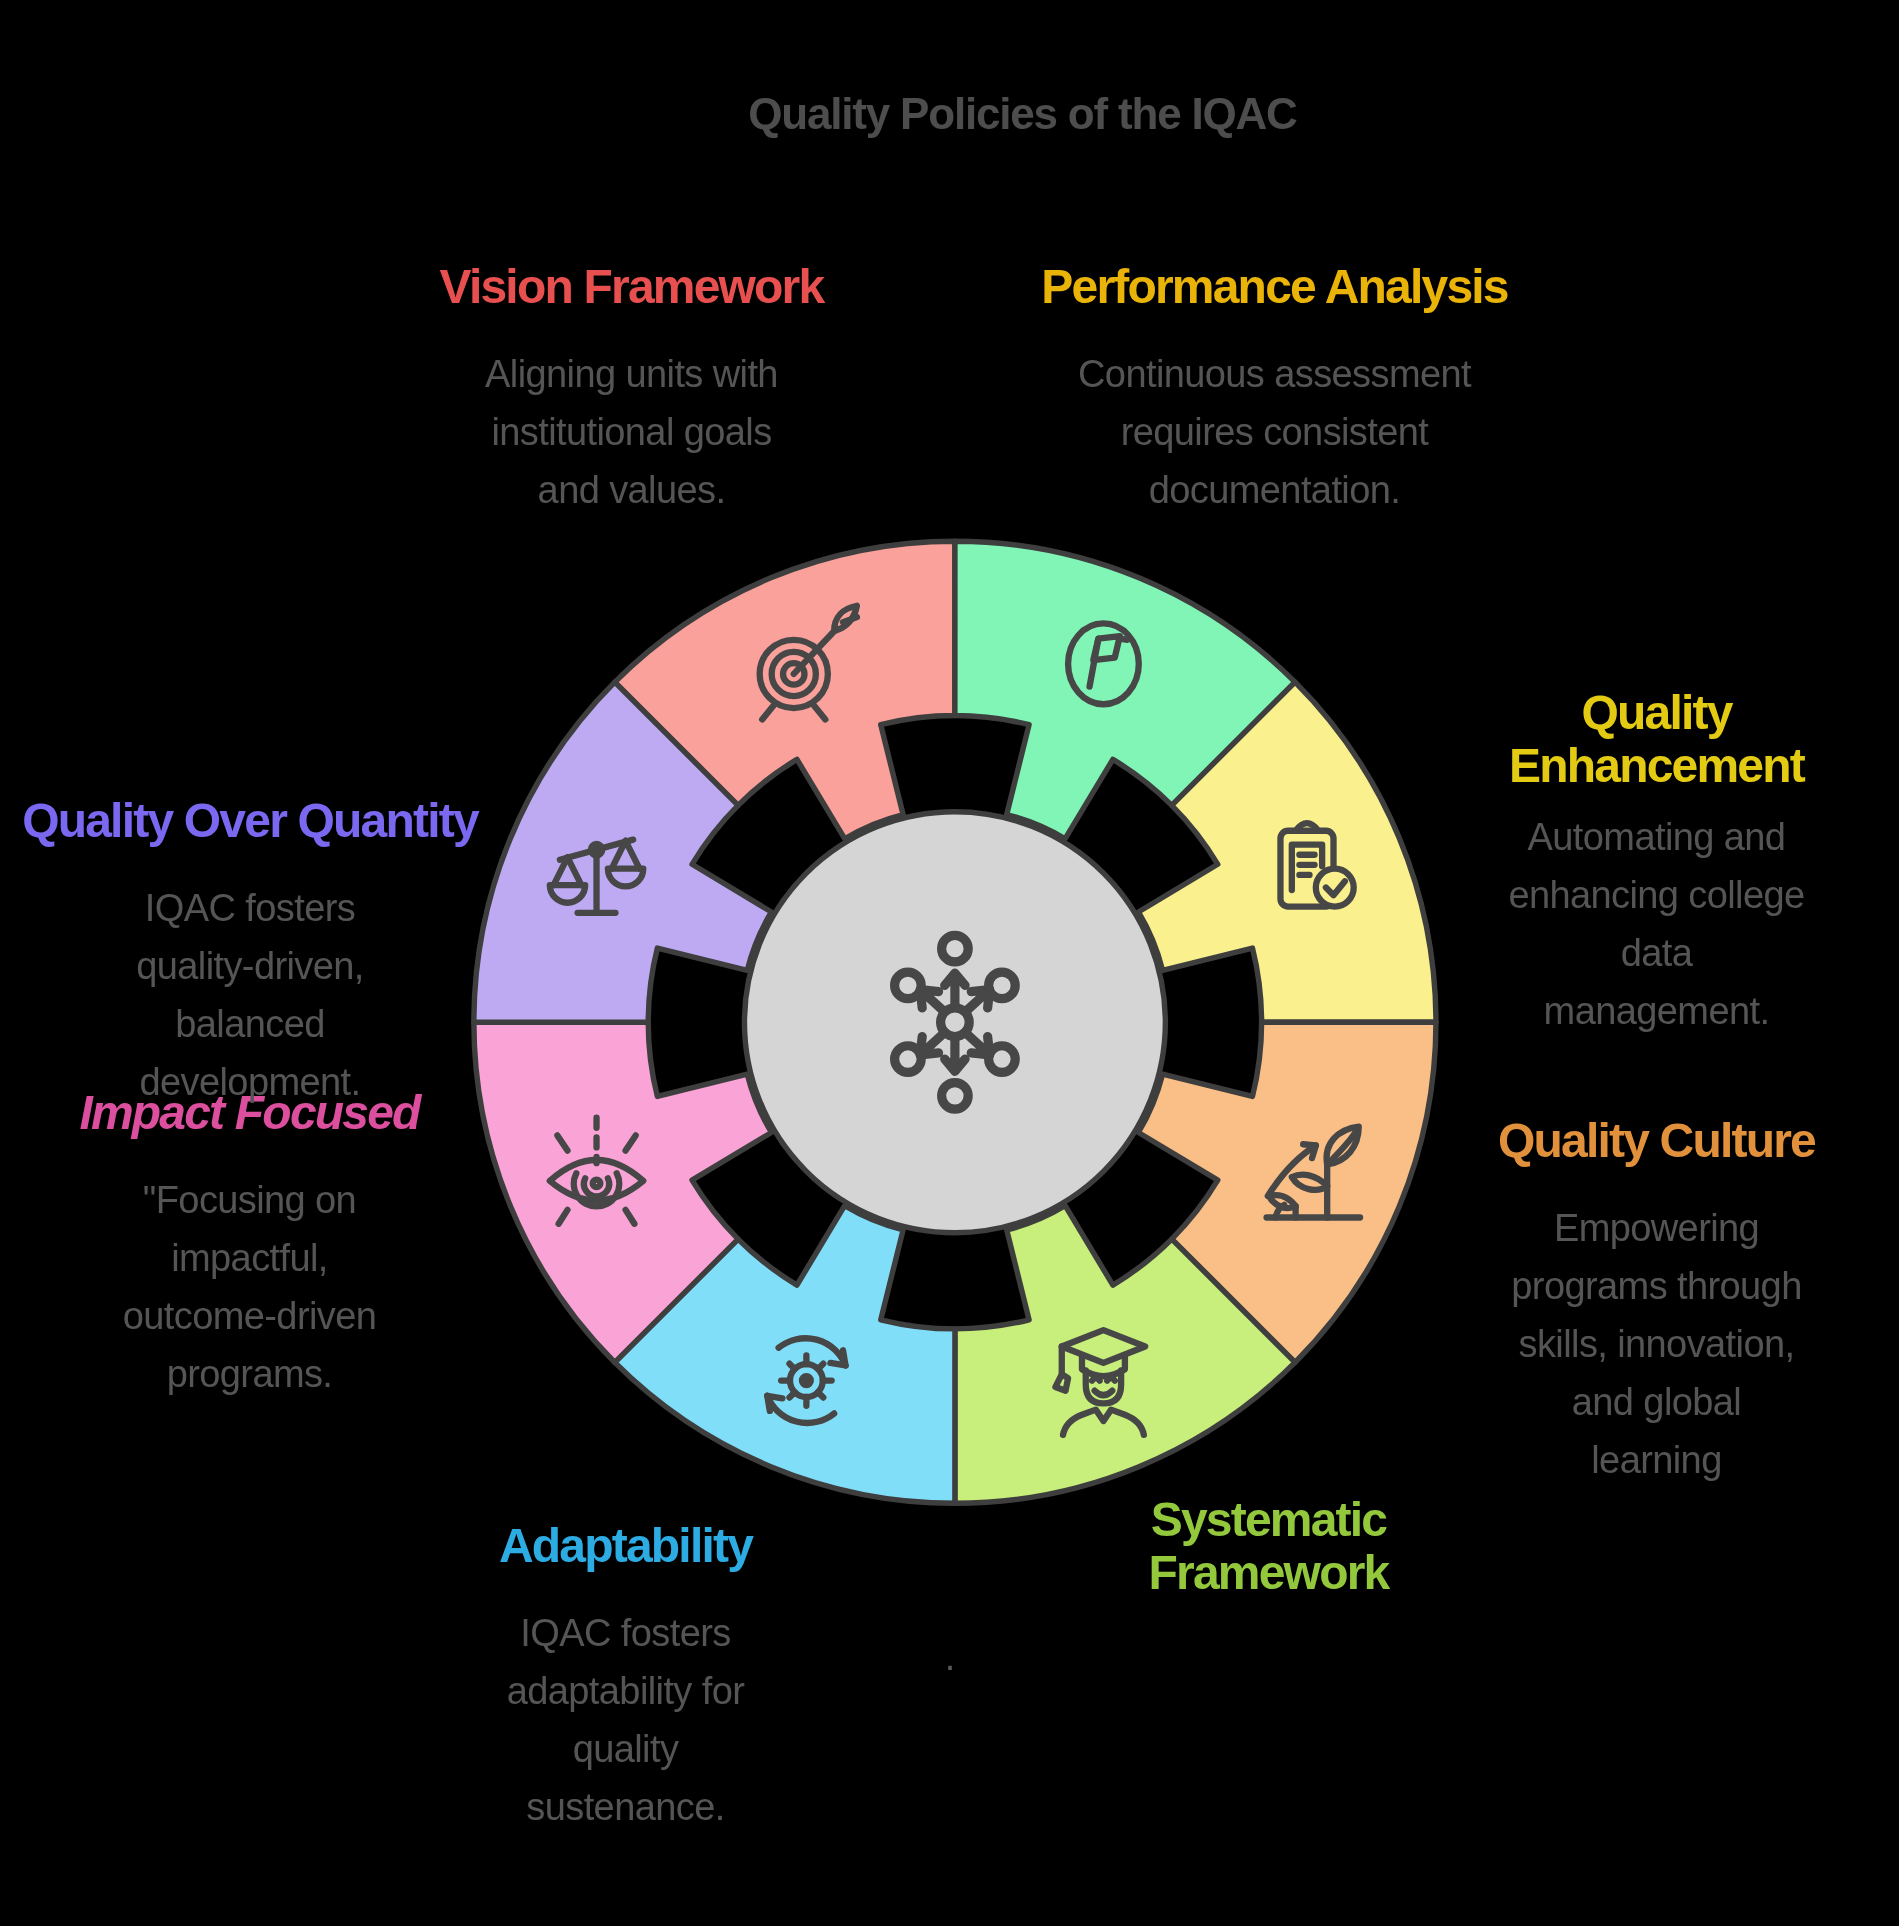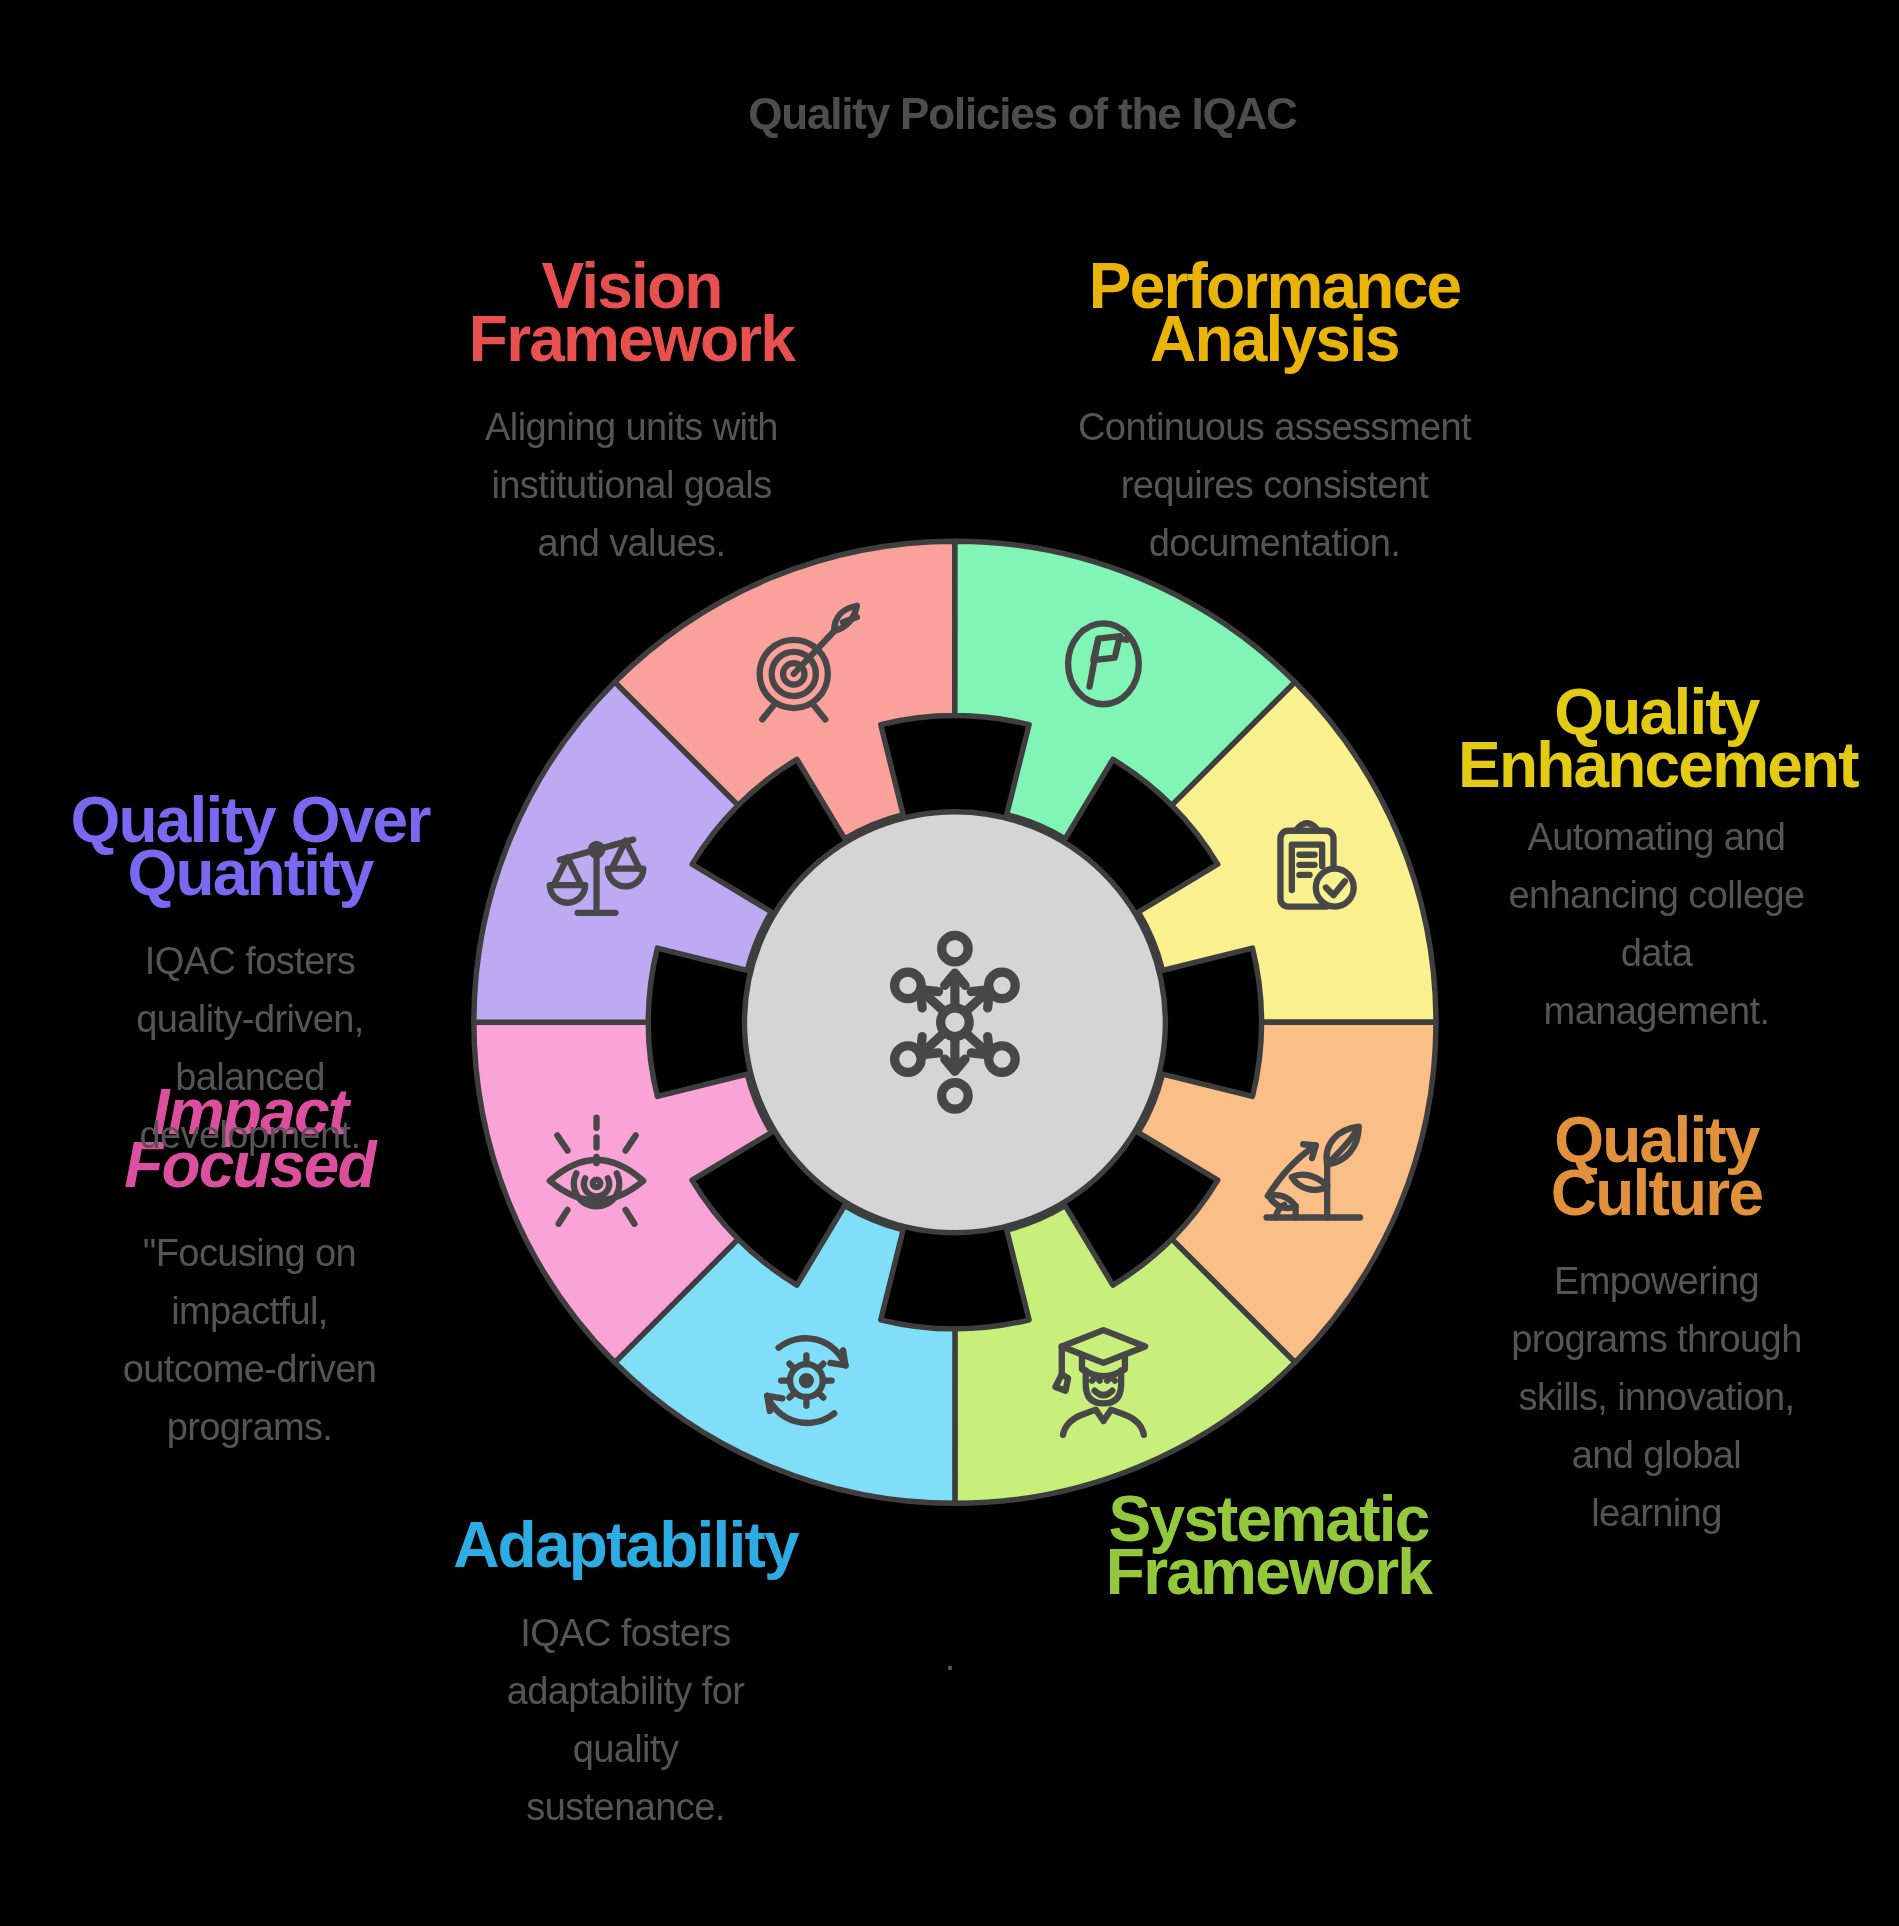--- a/index.html
+++ b/index.html
@@ -11,21 +11,21 @@
   }
   .page-title {
     position: absolute;
     left: 722px; top: 89px; width: 601px;
     font-size: 44px; font-weight: bold; letter-spacing: -1.2px;
     text-align: center; color: #4D4D4D;
   }
   .wheel-svg { position: absolute; left: 0; top: 0; }
   .tb { position: absolute; text-align: center; }
   .tb .hd {
-    font-size: 64px; font-weight: bold; line-height: 53px;
+    font-size: 48px; font-weight: bold; line-height: 53px;
     letter-spacing: -1.8px; white-space: pre-line; margin: 0 0 32px 0;
   }
   .tb.two .hd { margin-bottom: 15.6px; }
   .tb .desc {
     font-size: 38px; line-height: 58px; letter-spacing: -0.6px;
     color: #555555; white-space: pre-line; margin: 0;
   }
   .b-vision       { left: 421px;  width: 421px; top: 260px;  }
   .b-performance  { left: 1016px; width: 517px; top: 260px;  }
   .b-enhancement  { left: 1458px; width: 397px; top: 686px; }

